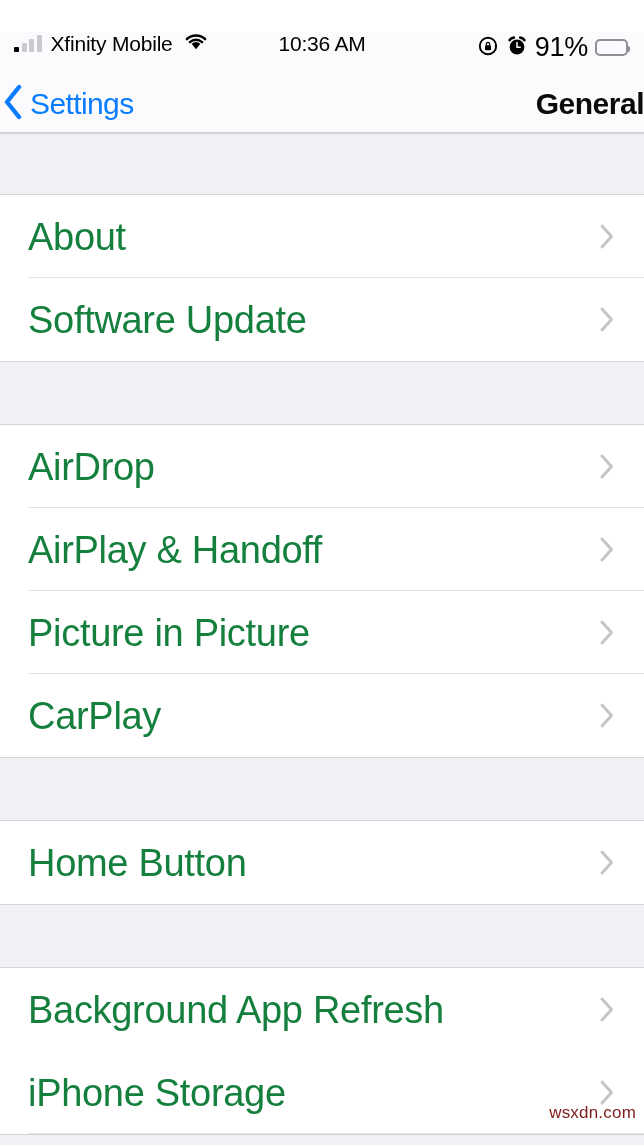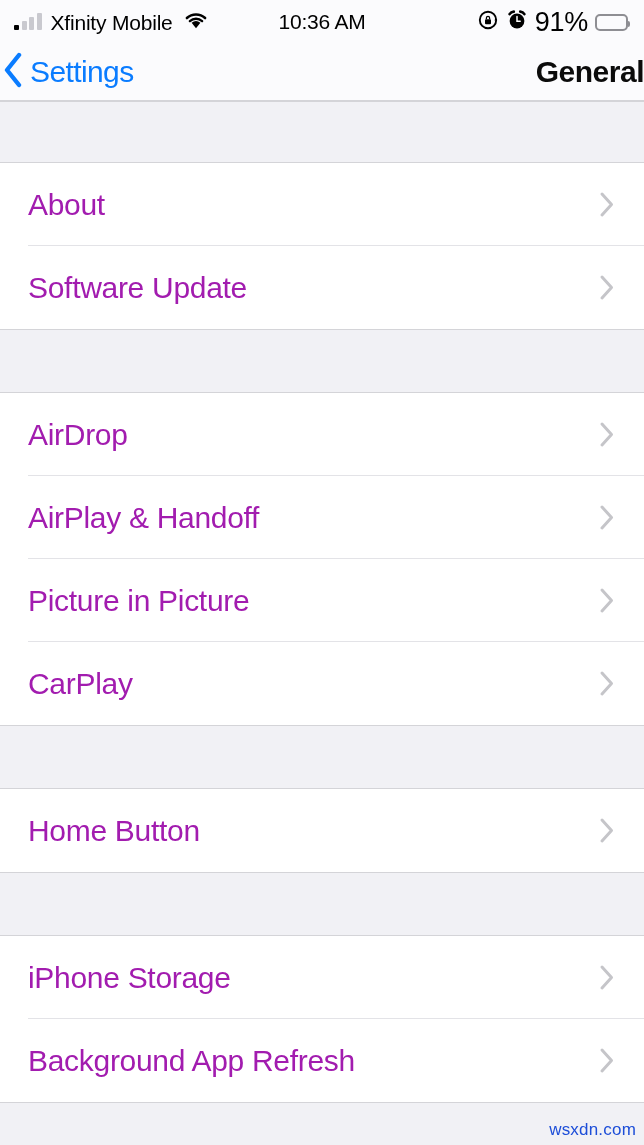--- a/index.html
+++ b/index.html
@@ -21,24 +21,25 @@
     height: 1145px;
     background: #ffffff;
     overflow: hidden;
   }
 
   
   .status-bar {
     height: 44px;
     background: #fbfbfd;
     display: flex;
-    align-items: center;
+    align-items: flex-start;
     padding: 0 16px 0 14px;
     box-sizing: border-box;
     position: relative;
+    margin-top: 32px;
   }
   .status-left {
     display: flex;
     align-items: center;
     gap: 9px;
   }
   .signal-bars {
     display: flex;
     align-items: flex-end;
     gap: 2.5px;
@@ -164,22 +165,22 @@
     position: relative;
     height: 83px;
     display: flex;
     align-items: center;
     padding: 0 18px 0 28px;
     box-sizing: border-box;
     background: #ffffff;
     cursor: pointer;
   }
   .row-label {
-    font-size: 30px;
-    color: #a21caf;
+    font-size: 38px;
+    color: #15803d;
     letter-spacing: -0.3px;
     line-height: 1;
     flex: 1;
   }
   .row .sep {
     position: absolute;
     left: 28px;
     right: 0;
     bottom: 0;
     height: 1px;
@@ -189,23 +190,23 @@
   .chev {
     width: 16px;
     height: 27px;
     flex: 0 0 auto;
     margin-right: 11px;
   }
 
   .watermark {
     position: absolute;
     right: 8px;
-    bottom: 5px;
+    bottom: 22px;
     font-size: 17px;
-    color: #1d4ed8;
+    color: #7f1d1d;
     font-family: "Liberation Sans", sans-serif;
     letter-spacing: 0.2px;
     pointer-events: none;
   }
 </style>
 </head>
 <body>
 
 <div class="screen">
 
@@ -318,31 +319,31 @@
       <div class="group">
         <div class="row last">
           <div class="row-label">Home Button</div>
           <span class="chev"><svg width="16" height="27" viewBox="0 0 16 27">
               <path d="M3 3 L12.5 13.5 L3 24" fill="none" stroke="#c5c5c9" stroke-width="3" stroke-linecap="round" stroke-linejoin="round"></path>
             </svg></span>
         </div>
       </div>
       <div class="group-gap" style="height: 64px;"></div>
       <div class="group">
-        <div class="row">
-          <div class="row-label">iPhone Storage</div>
-          <span class="chev"><svg width="16" height="27" viewBox="0 0 16 27">
-              <path d="M3 3 L12.5 13.5 L3 24" fill="none" stroke="#c5c5c9" stroke-width="3" stroke-linecap="round" stroke-linejoin="round"></path>
-            </svg></span>
-          <span class="sep"></span>
-        </div>
         <div class="row last">
           <div class="row-label">Background App Refresh</div>
           <span class="chev"><svg width="16" height="27" viewBox="0 0 16 27">
               <path d="M3 3 L12.5 13.5 L3 24" fill="none" stroke="#c5c5c9" stroke-width="3" stroke-linecap="round" stroke-linejoin="round"></path>
             </svg></span>
+        </div>
+        <div class="row">
+          <div class="row-label">iPhone Storage</div>
+          <span class="chev"><svg width="16" height="27" viewBox="0 0 16 27">
+              <path d="M3 3 L12.5 13.5 L3 24" fill="none" stroke="#c5c5c9" stroke-width="3" stroke-linecap="round" stroke-linejoin="round"></path>
+            </svg></span>
+          <span class="sep"></span>
         </div>
       </div>
       <div class="group-gap" style="height: 65px;"></div>
     </div>
 
   <div class="watermark">wsxdn.com</div>
 </div>
 
 </body></html>

